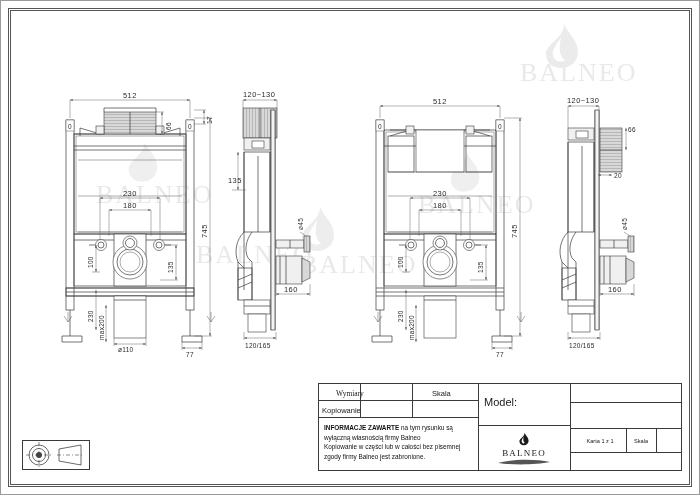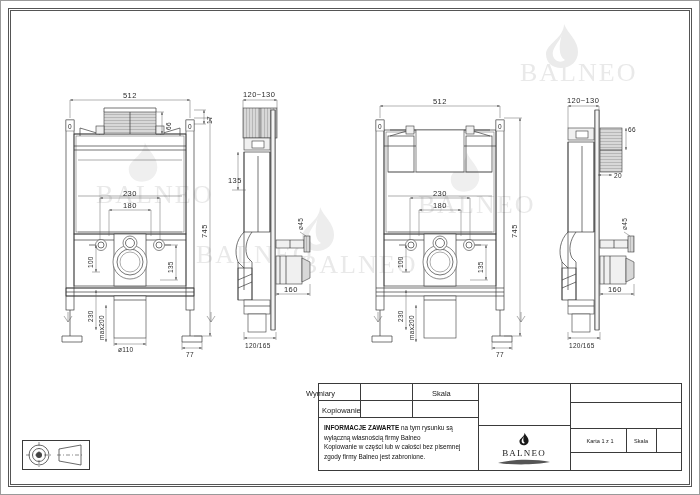--- a/index.html
+++ b/index.html
@@ -547,36 +547,37 @@
   <div class="tb" style="left:318px; top:383px; width:364px; height:88px;"></div>
 
   <div style="position:absolute; left:478px; top:383px; width:1px; height:88px; background:#3a3a3a;"></div>
   <div style="position:absolute; left:570px; top:383px; width:1px; height:88px; background:#3a3a3a;"></div>
 
   <div style="position:absolute; left:318px; top:400px; width:160px; height:1px; background:#3a3a3a;"></div>
   <div style="position:absolute; left:318px; top:417px; width:160px; height:1px; background:#3a3a3a;"></div>
   <div style="position:absolute; left:360px; top:383px; width:1px; height:34px; background:#3a3a3a;"></div>
   <div style="position:absolute; left:412px; top:383px; width:1px; height:34px; background:#3a3a3a;"></div>
 
-  <div class="tb-cell tb-lbl" style="left:306px; top:386px; width:38px; height:14px;">Wymiary</div>
+  <div class="tb-cell tb-lbl" style="left:336px; top:386px; width:38px; height:14px;font-family:Liberation Serif, serif;">Wymiary</div>
   <div class="tb-cell" style="left:364px; top:386px; width:46px; height:14px;"></div>
   <div class="tb-cell tb-lbl" style="left:432px; top:386px; width:44px; height:14px;">Skala</div>
 
   <div class="tb-cell tb-lbl" style="left:322px; top:403px; width:40px; height:14px;">Kopiowanie</div>
   <div class="tb-cell" style="left:364px; top:403px; width:46px; height:14px;"></div>
   <div class="tb-cell" style="left:416px; top:403px; width:60px; height:14px;"></div>
 
   <div class="tb-note" style="left:320px; top:420px; width:156px; height:48px;">
     <span style="font-weight:bold;">INFORMACJE ZAWARTE</span><span> na tym rysunku są</span><br>
     <span>wyłączną własnością firmy Balneo</span><br>
     <span>Kopiowanie w części lub w całości bez pisemnej</span><br>
     <span>zgody firmy Balneo jest zabronione.</span>
   </div>
 
   <div style="position:absolute; left:478px; top:425px; width:92px; height:1px; background:#3a3a3a;"></div>
+  <div class="tb-cell tb-big" style="left:484px; top:392px; width:84px; height:20px;">Model:</div>
   <div class="tb-cell" style="left:530px; top:392px; width:38px; height:20px;"></div>
 
   <div class="logo-box" style="left:482px; top:428px; width:84px; height:40px;">
     <svg width="16" height="18" viewBox="0 0 56 48">
       <path d="M30 2 C30 16 12 22 12 32 C12 41 19 46 27 46 C37 46 44 39 44 30 C44 18 34 12 30 2 Z" fill="#1a1a1a"></path>
       <path d="M28 13 C26 21 18 26 20 34 C22 40 27 41 31 38 C24 34 25 22 28 13 Z" fill="#ffffff"></path>
     </svg>
     <div class="logo-word">BALNEO</div>
     <svg width="56" height="8" viewBox="0 0 56 8">
       <path d="M2 5 C16 1 40 1 54 4 C40 7 16 7 2 5 Z" fill="#555"></path>

